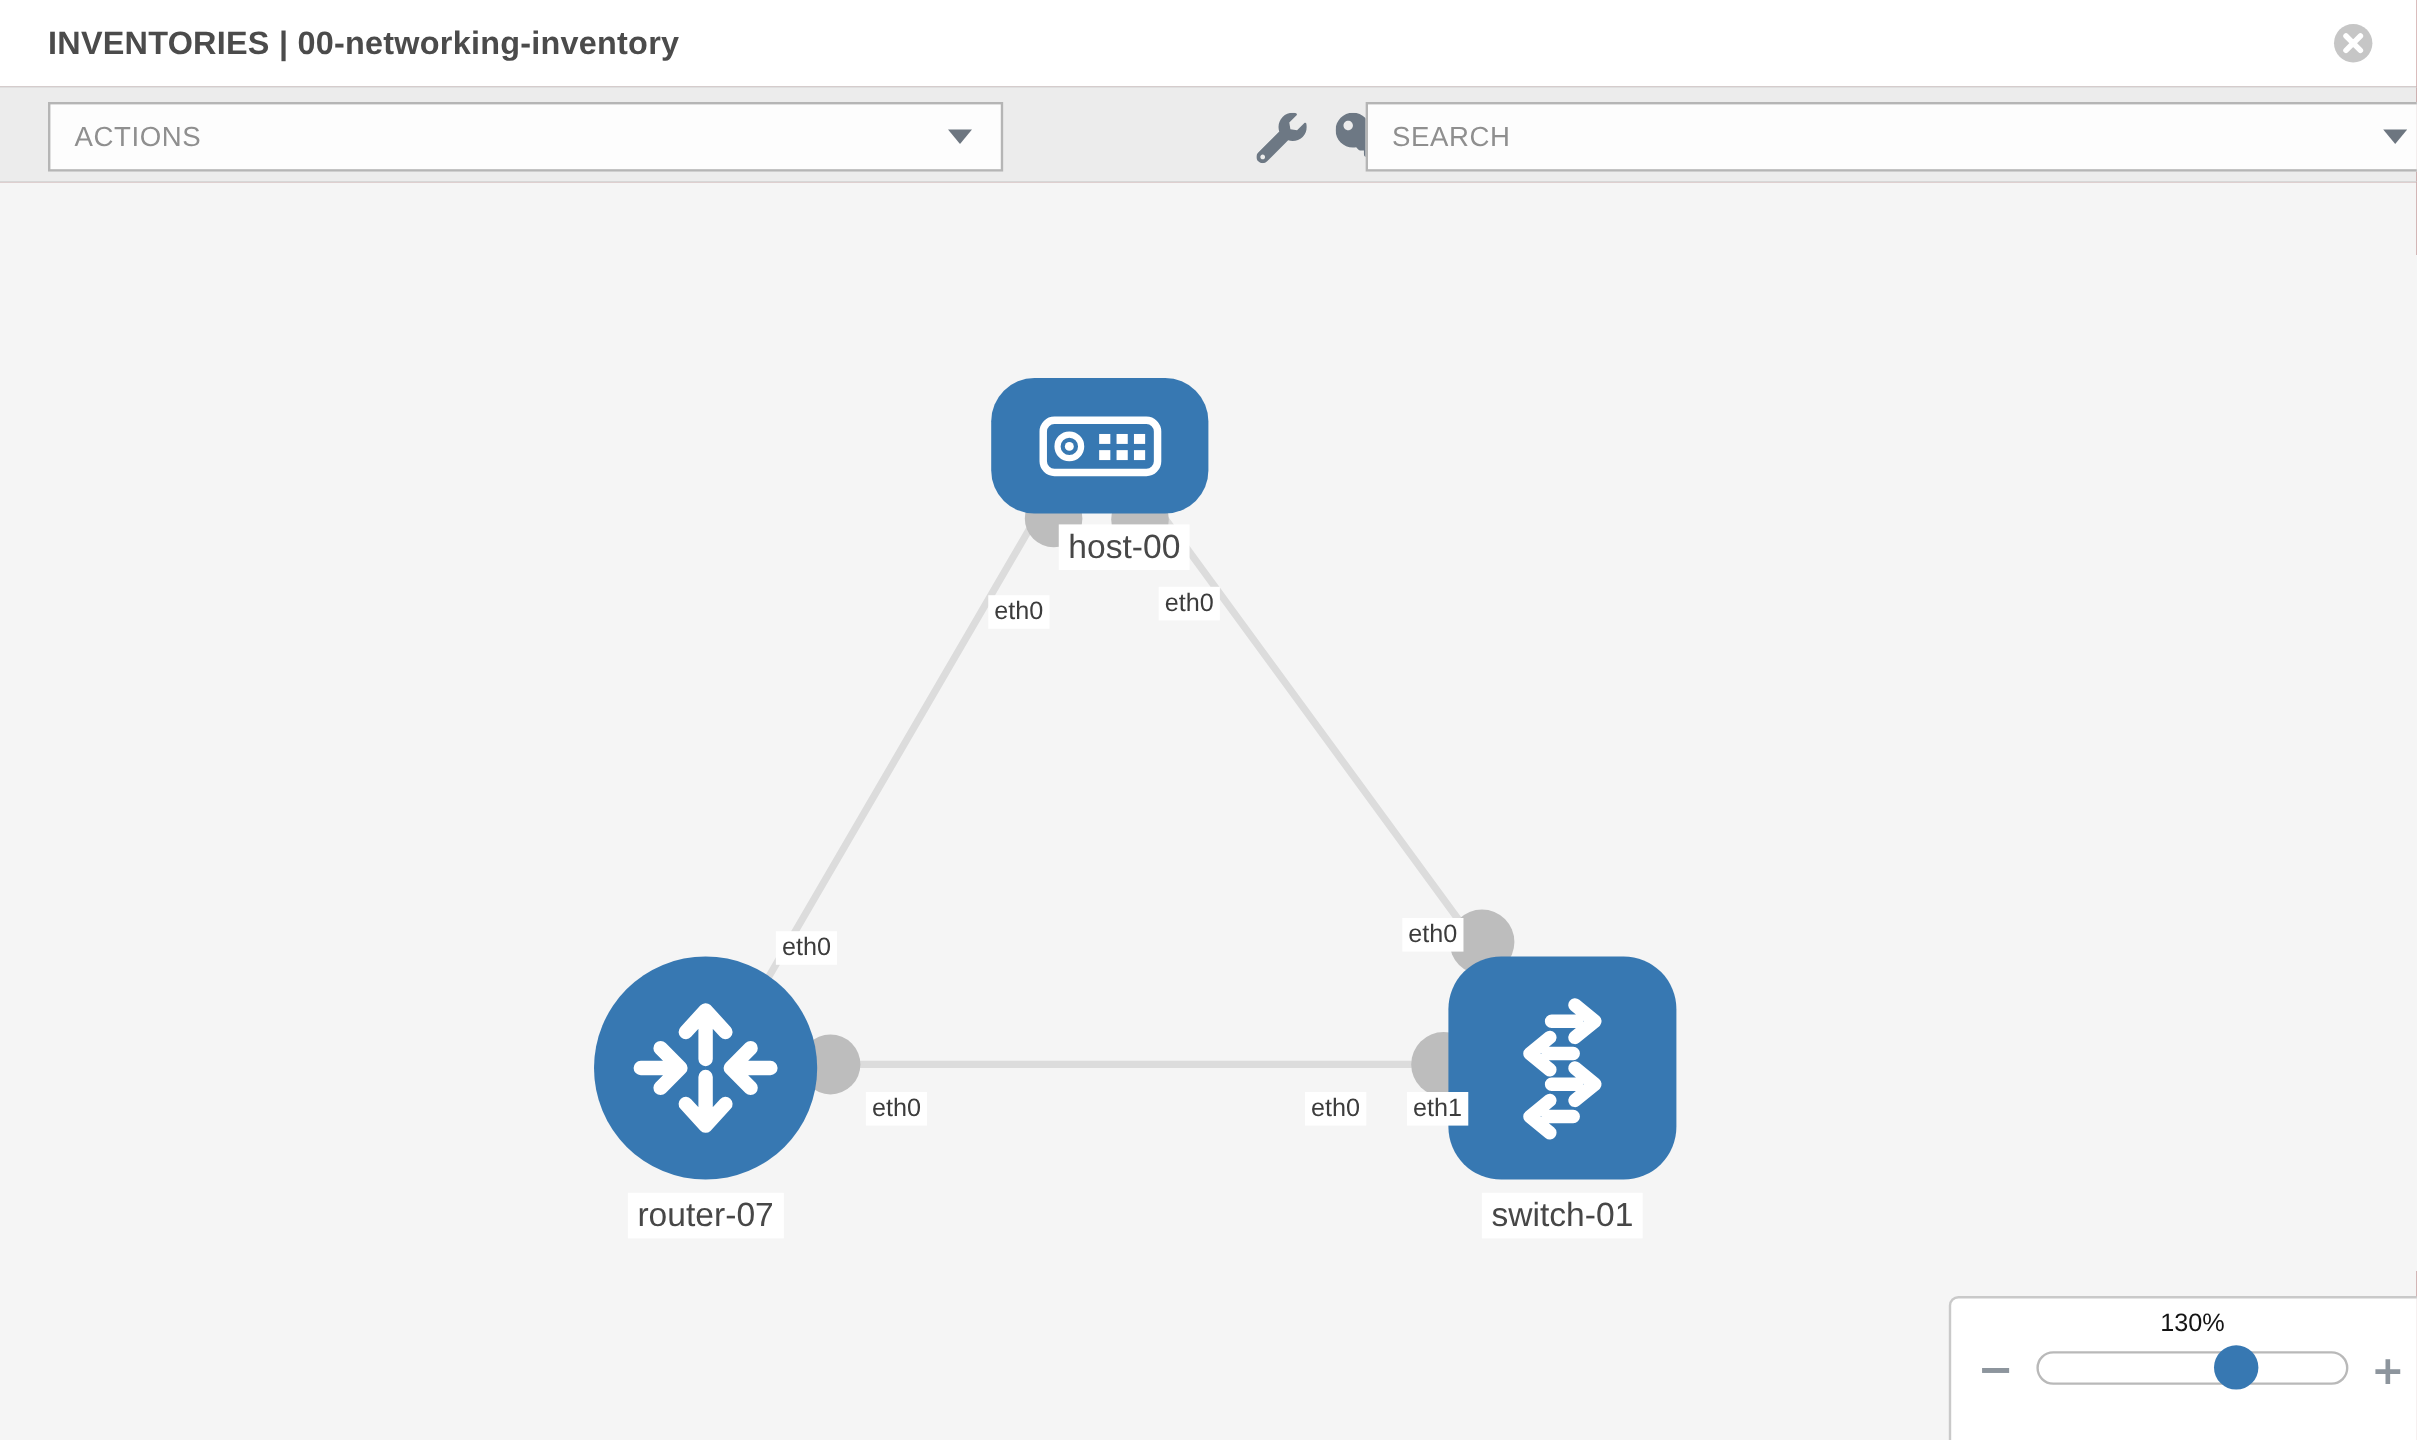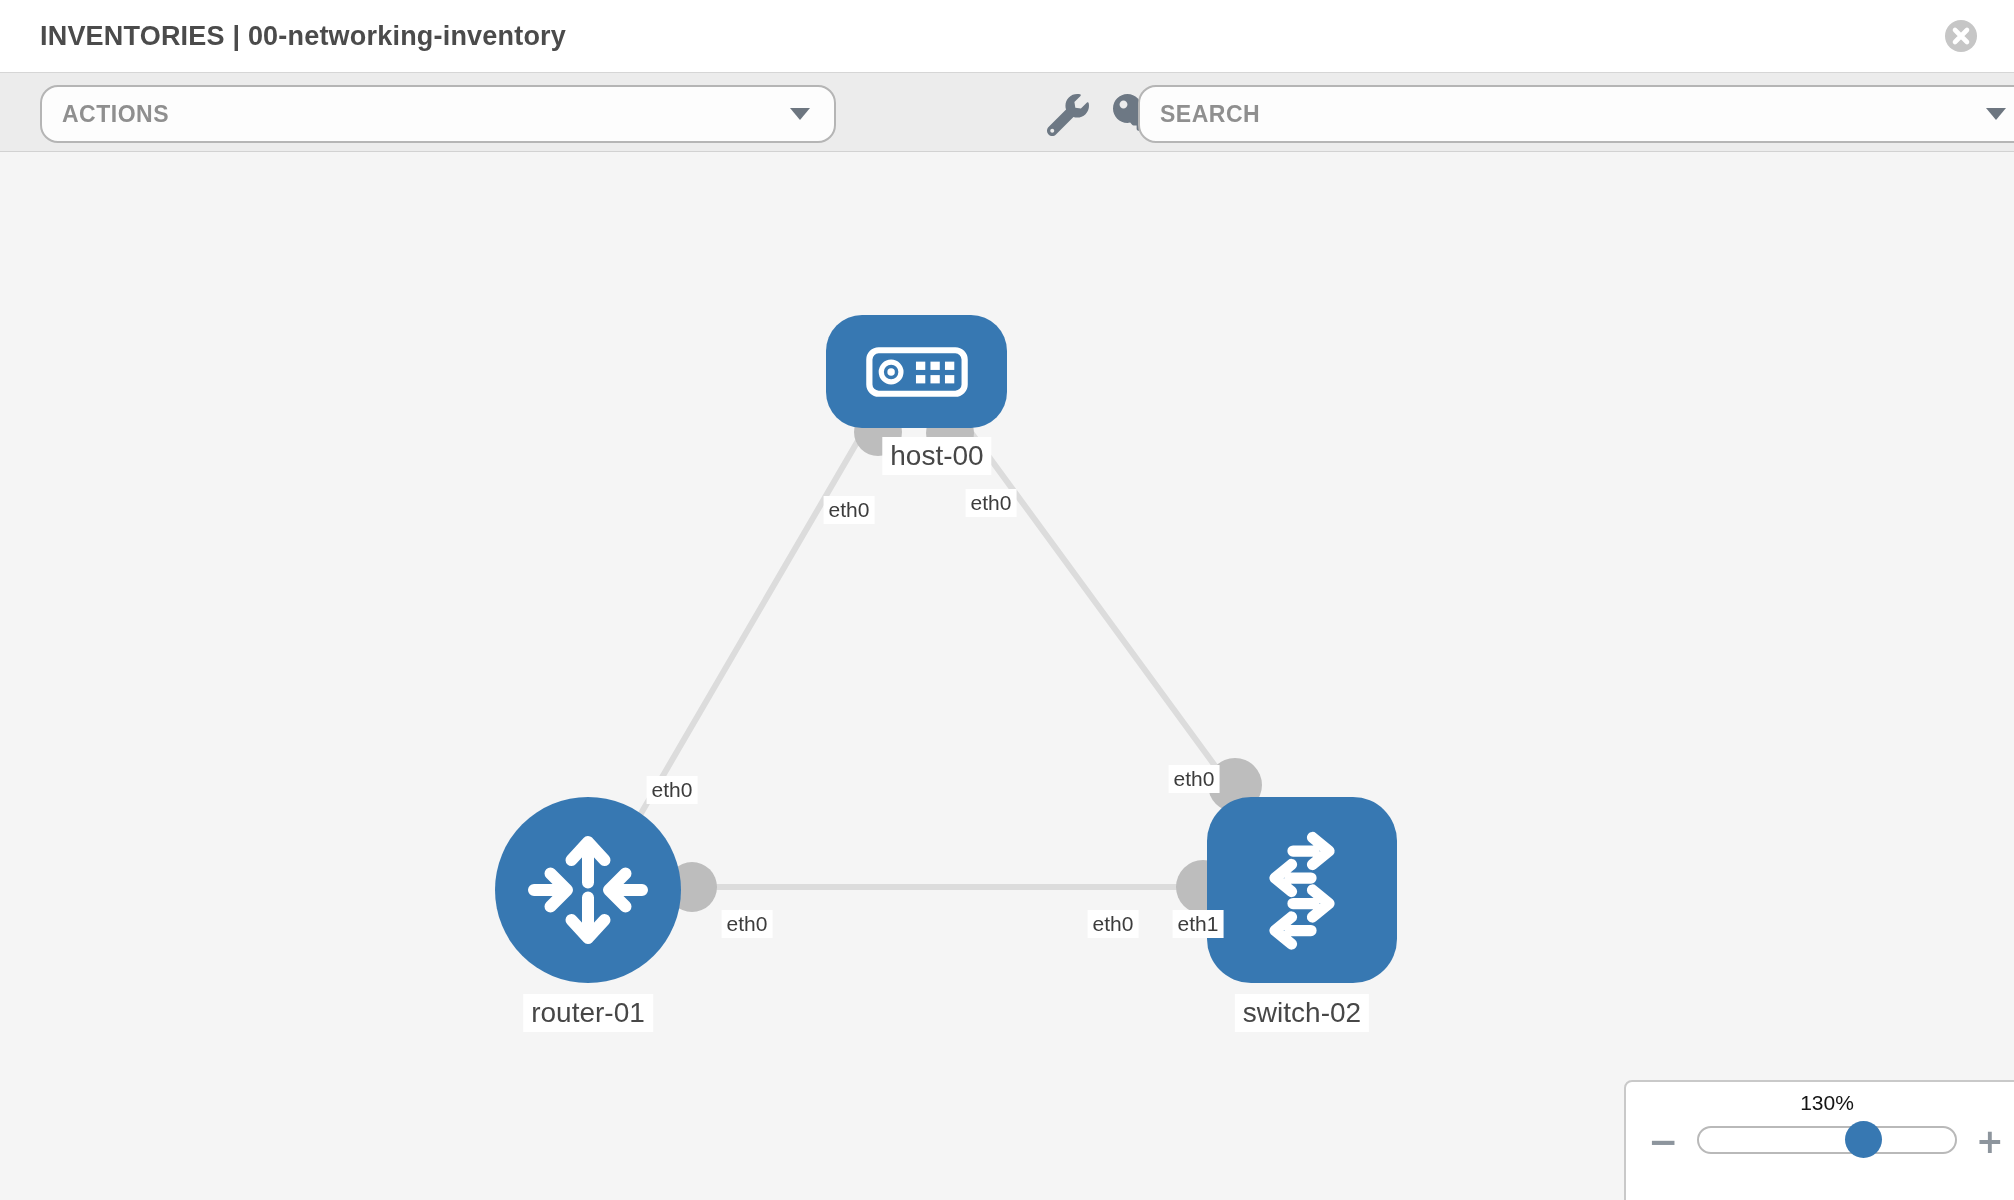--- a/index.html
+++ b/index.html
@@ -11,22 +11,22 @@
   .header { position:absolute; left:0; top:0; width:2014px; height:72px; background:#fff;
             display:flex; align-items:center; justify-content:space-between; padding:0 32px 0 40px; }
   .page-title { font-size:27px; font-weight:700; color:#4b4b4b; letter-spacing:.2px; }
   .close-btn { border:none; background:transparent; cursor:pointer; width:42px; height:42px;
                display:flex; align-items:center; justify-content:center; }
 
   
   .toolbar { position:absolute; left:0; top:72px; width:2014px; height:80px; background:#ececec;
              border-top:1px solid #d6d6d6; border-bottom:1px solid #d2d2d2; }
   .select { position:absolute; top:12px; height:58px; background:#fdfdfd; border:2px solid #b5b5b5;
-            border-radius:18px; display:flex; align-items:center; justify-content:space-between;
-            padding:0 24px 0 20px; cursor:pointer;font-weight:bold; }
+            border-radius:0; display:flex; align-items:center; justify-content:space-between;
+            padding:0 24px 0 20px; cursor:pointer; }
   .select-actions { left:40px;  width:796px; }
   .select-search  { left:1138px; width:894px; }
   .select-label { font-size:23px; color:#8f8f8f; letter-spacing:.5px; }
   .caret { width:0; height:0; border-left:10px solid transparent; border-right:10px solid transparent;
            border-top:12px solid #6d7680; }
   .tool-icon-btn { position:absolute; top:14px; width:56px; height:56px; border:none; background:transparent;
                    cursor:pointer; display:flex; align-items:center; justify-content:center; }
   .btn-wrench { left:1040px; }
   .btn-key    { left:1106px; }
   .tool-icon-btn svg { fill:#6d7884; }
@@ -153,22 +153,22 @@
     <div class="node node-switch">
       <svg width="152" height="150" viewBox="0 0 100 100" fill="none" stroke="#fff" stroke-width="7.5" stroke-linecap="round" stroke-linejoin="round">
         <path d="M44 24 H58 M57 15 L68 24 L57 33"></path>
         <path d="M56 42 H42 M43 33 L32 42 L43 51"></path>
         <path d="M44 59 H58 M57 50 L68 59 L57 68"></path>
         <path d="M56 77 H42 M43 68 L32 77 L43 86"></path>
       </svg>
     </div>
 
     <div class="node-label lbl-host">host-00</div>
-    <div class="node-label lbl-router">router-01</div>
-    <div class="node-label lbl-switch">switch-02</div>
+    <div class="node-label lbl-router">router-07</div>
+    <div class="node-label lbl-switch">switch-01</div>
 
     <div class="if-label if-h-r-host">eth0</div>
     <div class="if-label if-h-s-host">eth0</div>
     <div class="if-label if-h-r-router">eth0</div>
     <div class="if-label if-r-s-router">eth0</div>
     <div class="if-label if-h-s-switch">eth0</div>
     <div class="if-label if-r-s-sw-under">eth0</div>
     <div class="if-label if-r-s-sw-over">eth1</div>
 
     <div class="zoom-panel">

